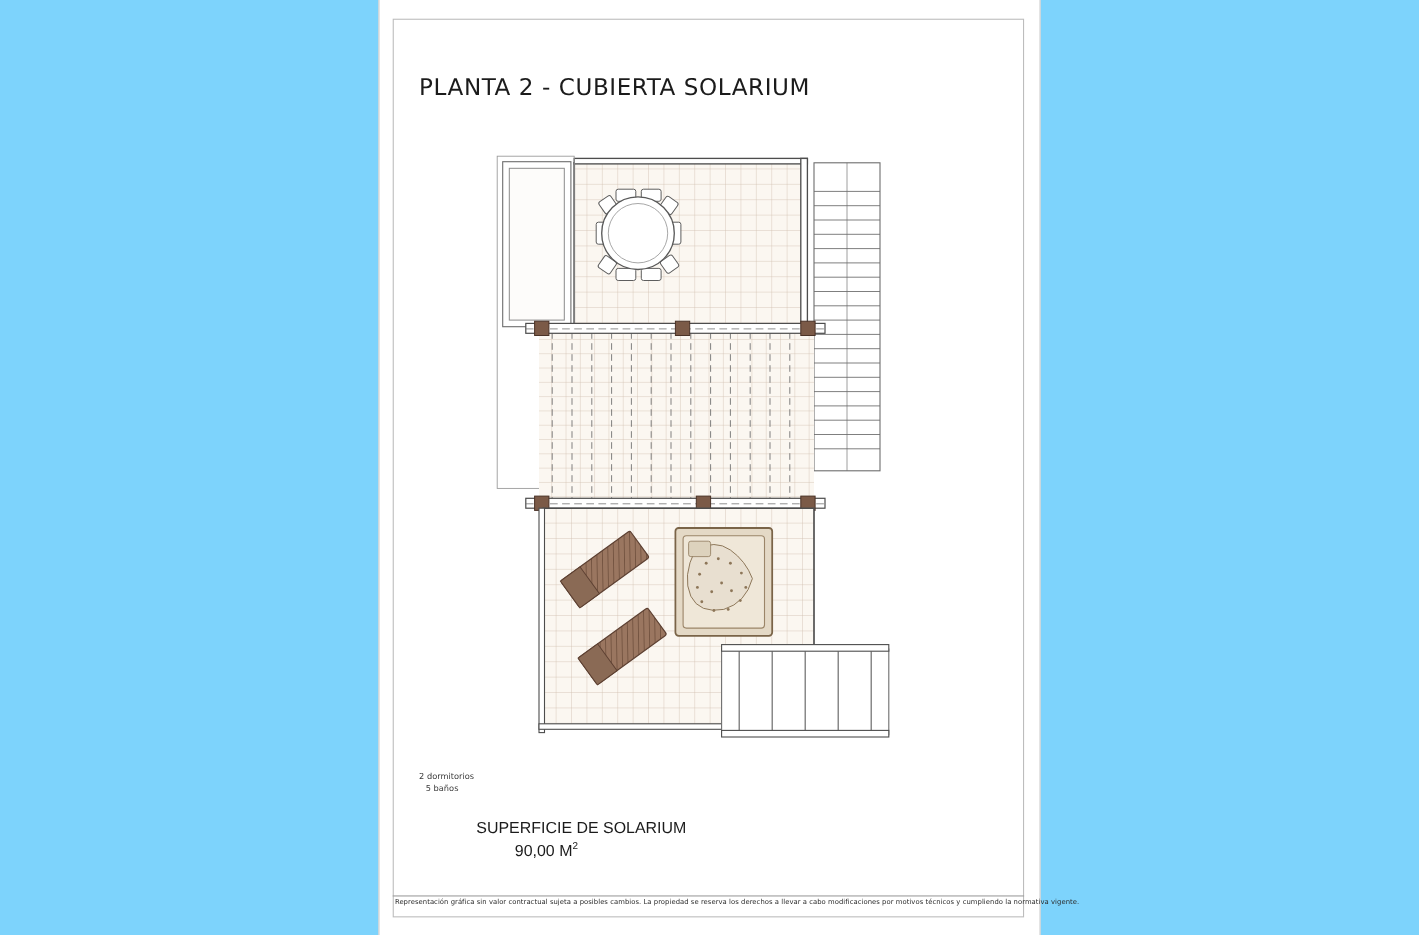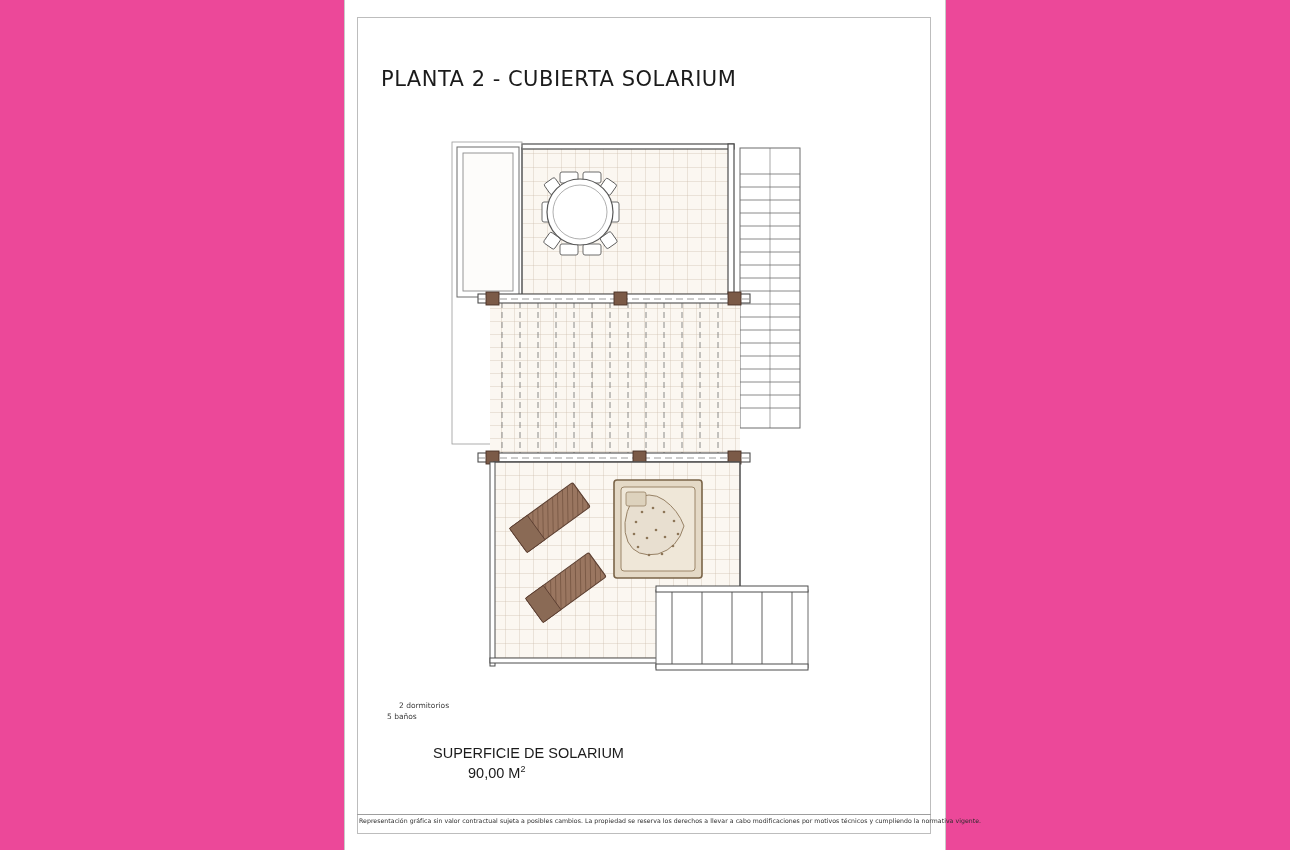--- a/index.html
+++ b/index.html
@@ -8,21 +8,21 @@
     background: #ffffff;
     width: 1290px;
     height: 850px;
     overflow: hidden;
     font-family: "Liberation Sans", sans-serif;
   }
   #page {
     position: relative;
     width: 1290px;
     height: 850px;
-    background: #ec4899;
+    background: #7dd3fc;
   }
   
   .sheet {
     position: absolute;
     left: 344px;
     top: 0px;
     width: 600px;
     height: 850px;
     background: #ffffff;
     border-left: 1px solid #c9c9c9;
@@ -48,21 +48,21 @@
     font-weight: 400;
     white-space: nowrap;
   }
   .small-note {
     position: absolute;
     font-size: 7.5px;
     color: #3a3a3a;
     font-family: "DejaVu Sans", sans-serif;
     white-space: nowrap;
   }
-  .note-1 { left: 399px; top: 701px; }
+  .note-1 { left: 381px; top: 701px; }
   .note-2 { left: 387px; top: 712px; }
 
   .area-label {
     position: absolute;
     left: 433px;
     top: 745px;
     font-size: 14.5px;
     color: #1b1b1b;
     font-family: Liberation Sans, sans-serif;
     white-space: nowrap;

